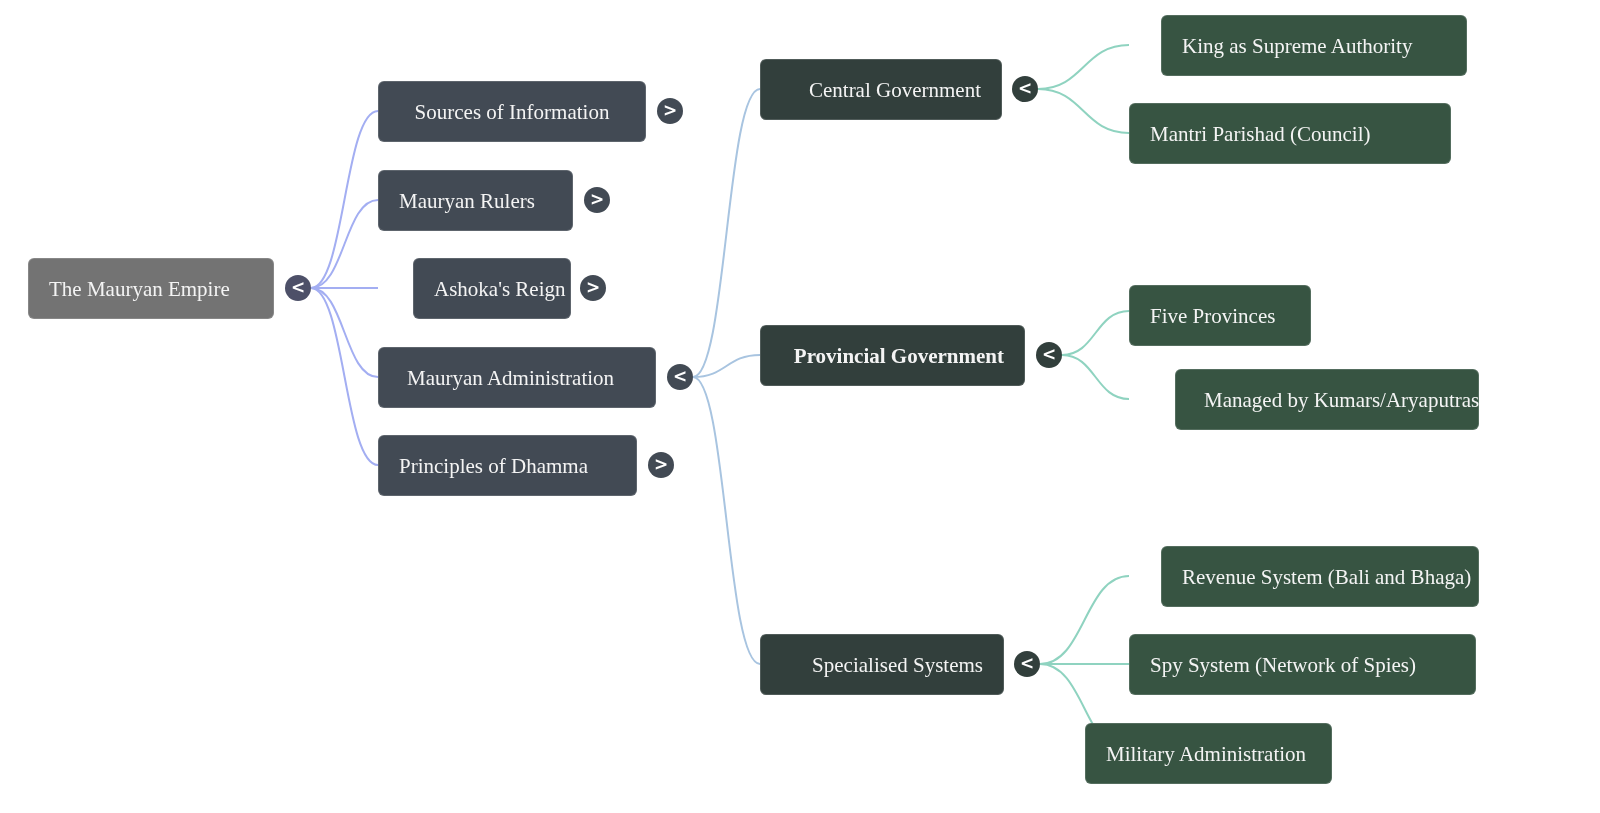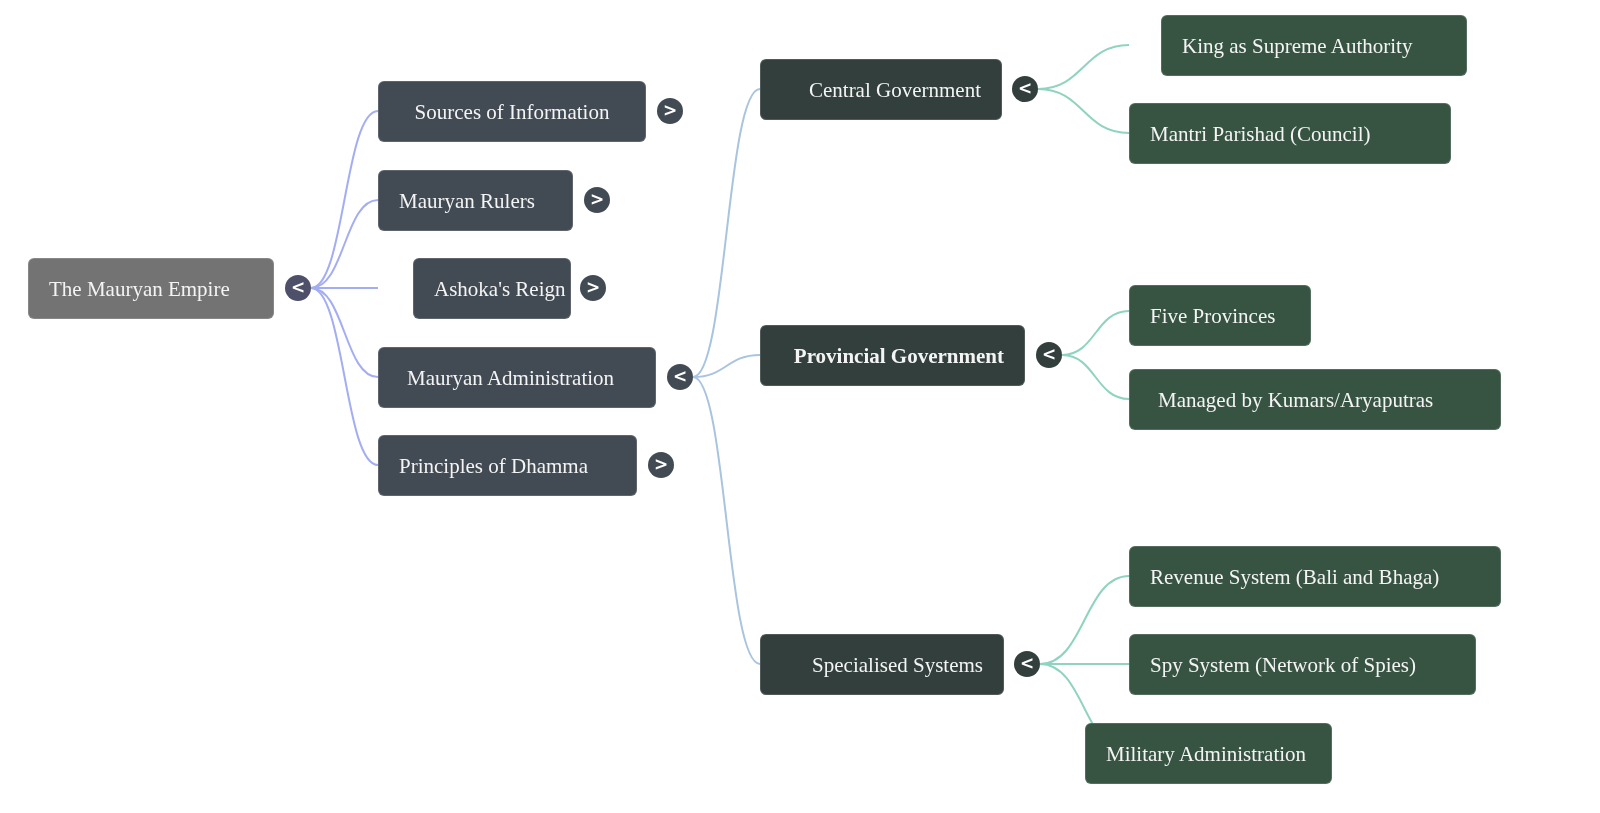--- a/index.html
+++ b/index.html
@@ -61,16 +61,16 @@
 
 <div class="node l2" style="left:760px; top:325px; width:265px;font-weight:bold;">Provincial Government</div>
 <div class="toggle" style="left:1036px; top:342px; background:#323f3c;">&lt;</div>
 
 <div class="node l2" style="left:760px; top:634px; width:244px;">Specialised Systems</div>
 <div class="toggle" style="left:1014px; top:651px; background:#323f3c;">&lt;</div>
 
 <div class="node l3" style="left:1129px; top:15px; width:306px;margin-left:32px;">King as Supreme Authority</div>
 <div class="node l3" style="left:1129px; top:103px; width:322px;">Mantri Parishad (Council)</div>
 <div class="node l3" style="left:1129px; top:285px; width:182px;">Five Provinces</div>
-<div class="node l3" style="left:1129px; top:369px; width:372px;padding-left:28px;">Managed by Kumars/Aryaputras</div>
-<div class="node l3" style="left:1129px; top:546px; width:372px;">Revenue System (Bali and Bhaga)</div>
+<div class="node l3" style="left:1175px; top:369px; width:304px;padding-left:28px;">Managed by Kumars/Aryaputras</div>
+<div class="node l3" style="left:1161px; top:546px; width:318px;">Revenue System (Bali and Bhaga)</div>
 <div class="node l3" style="left:1129px; top:634px; width:347px;">Spy System (Network of Spies)</div>
 <div class="node l3" style="left:1073px; top:723px; width:247px;margin-left:12px;">Military Administration</div>
 
 </body></html>

